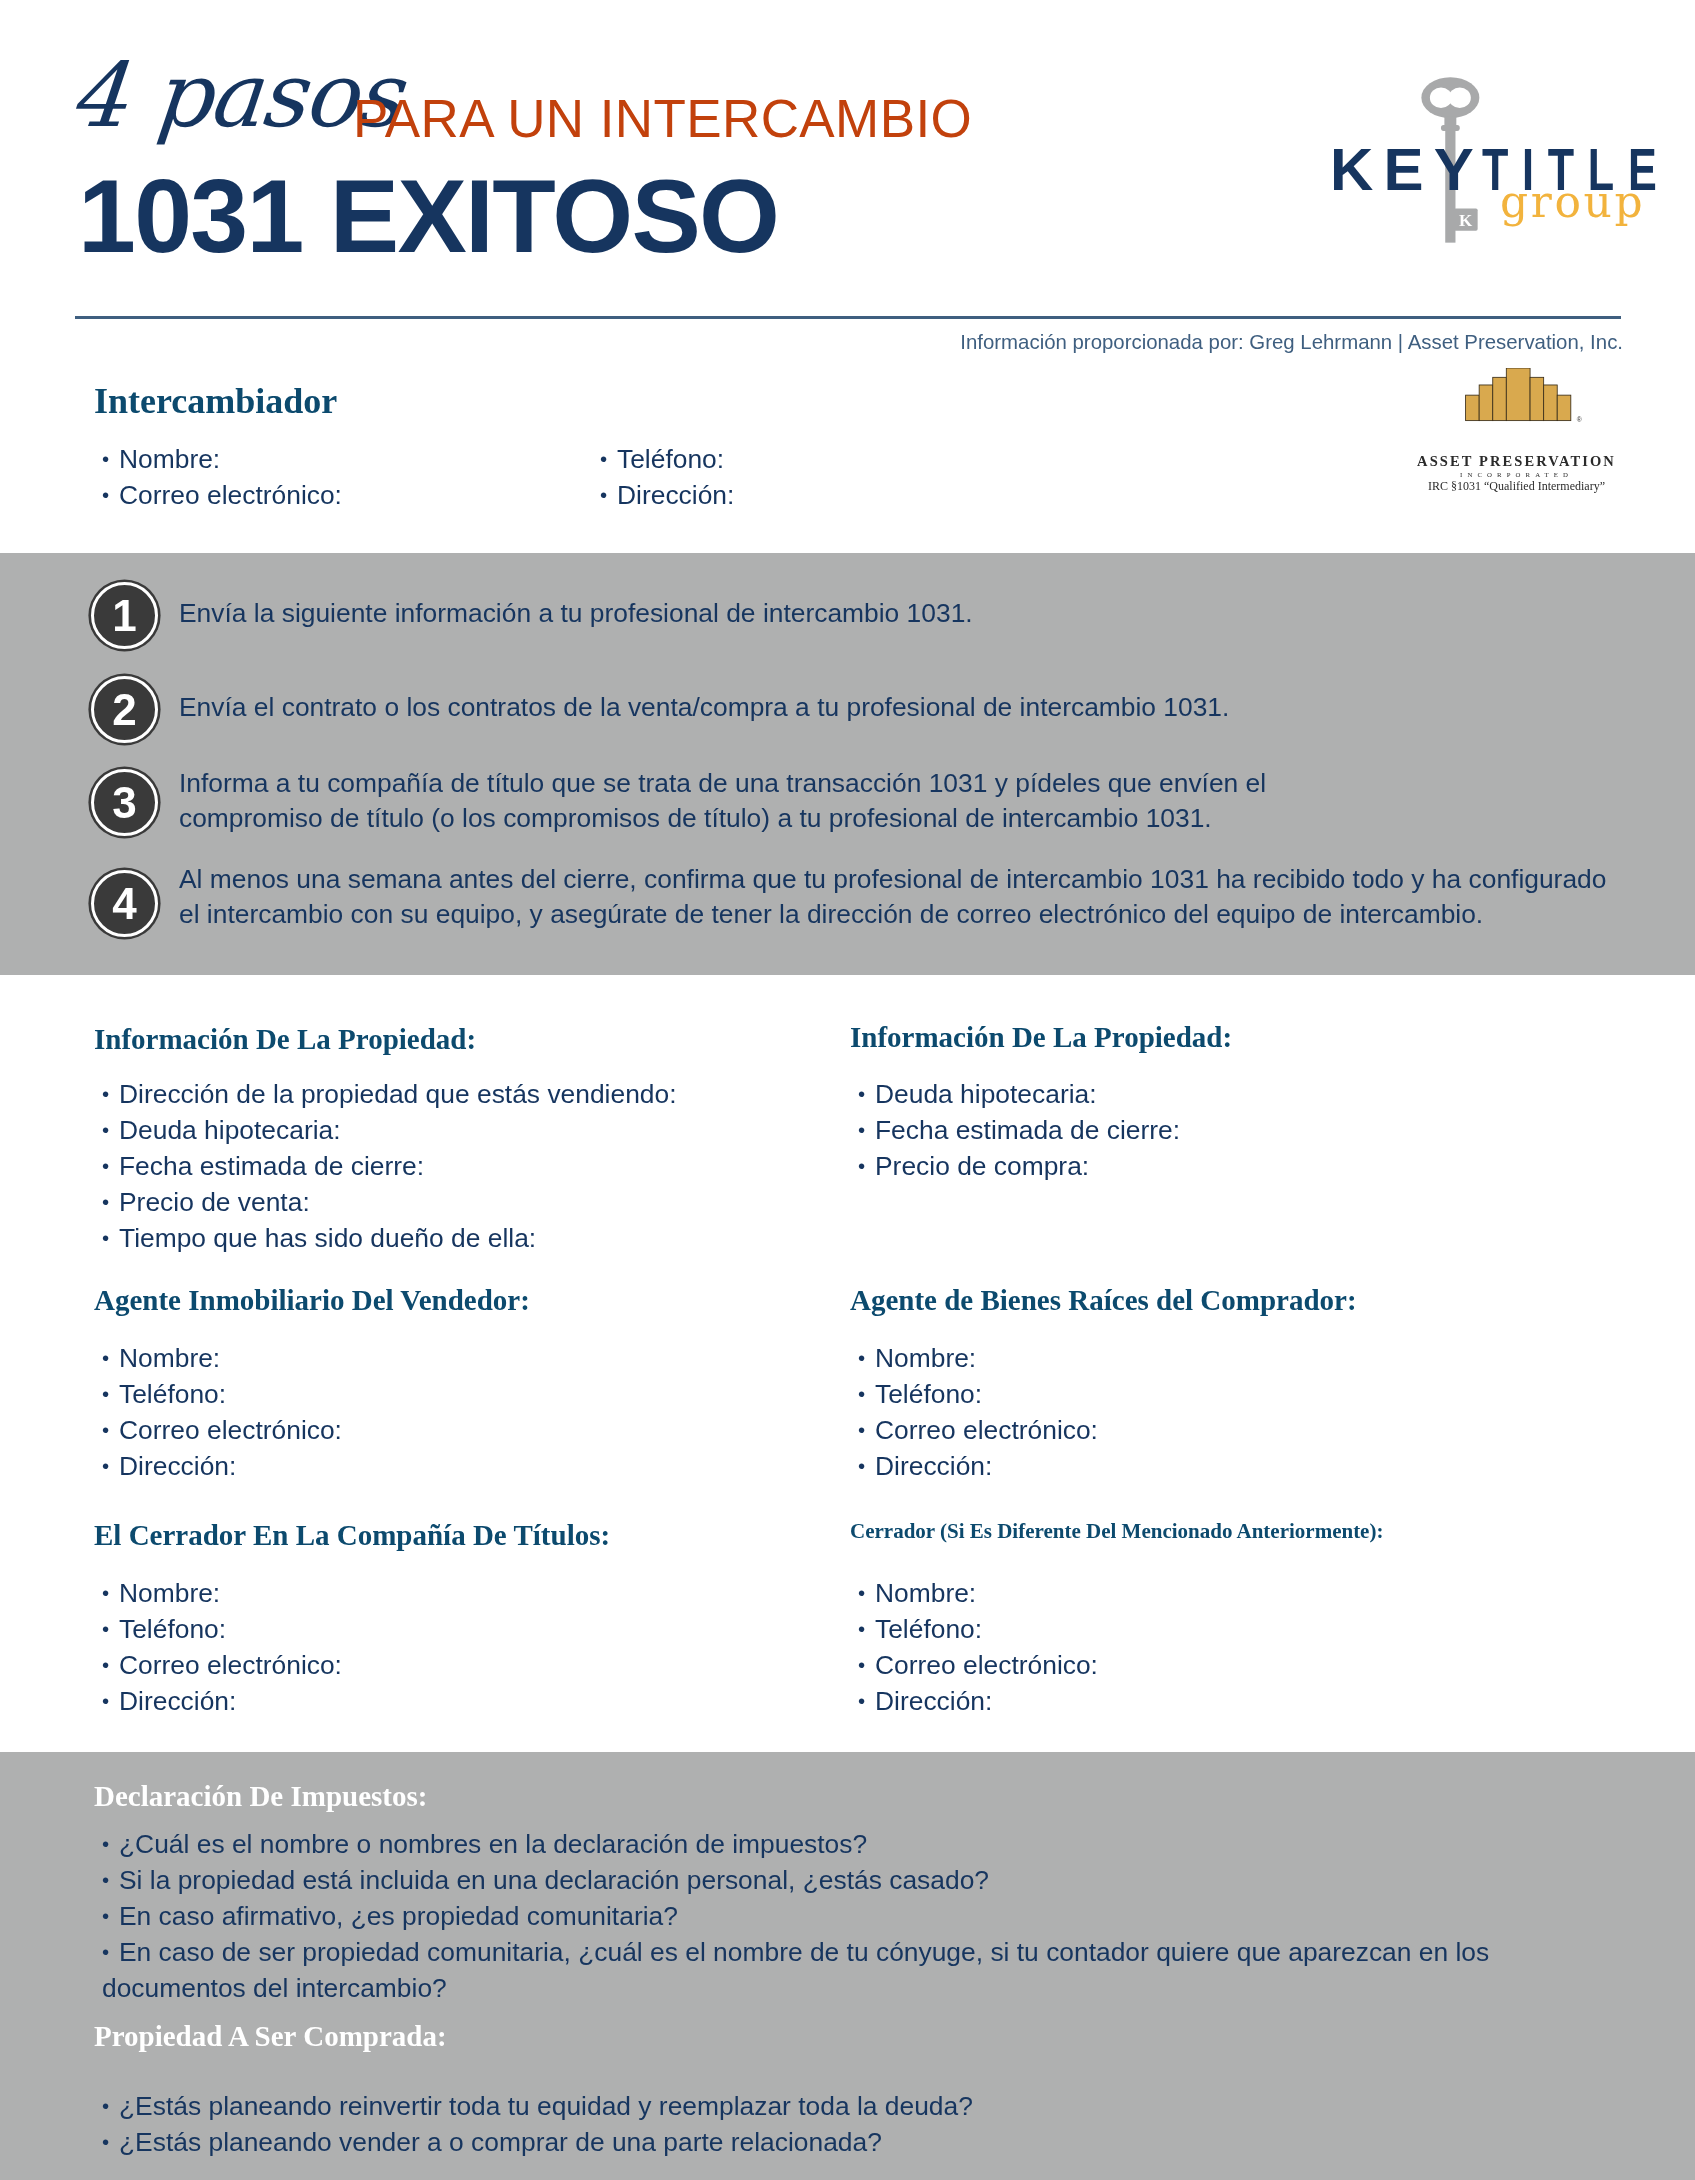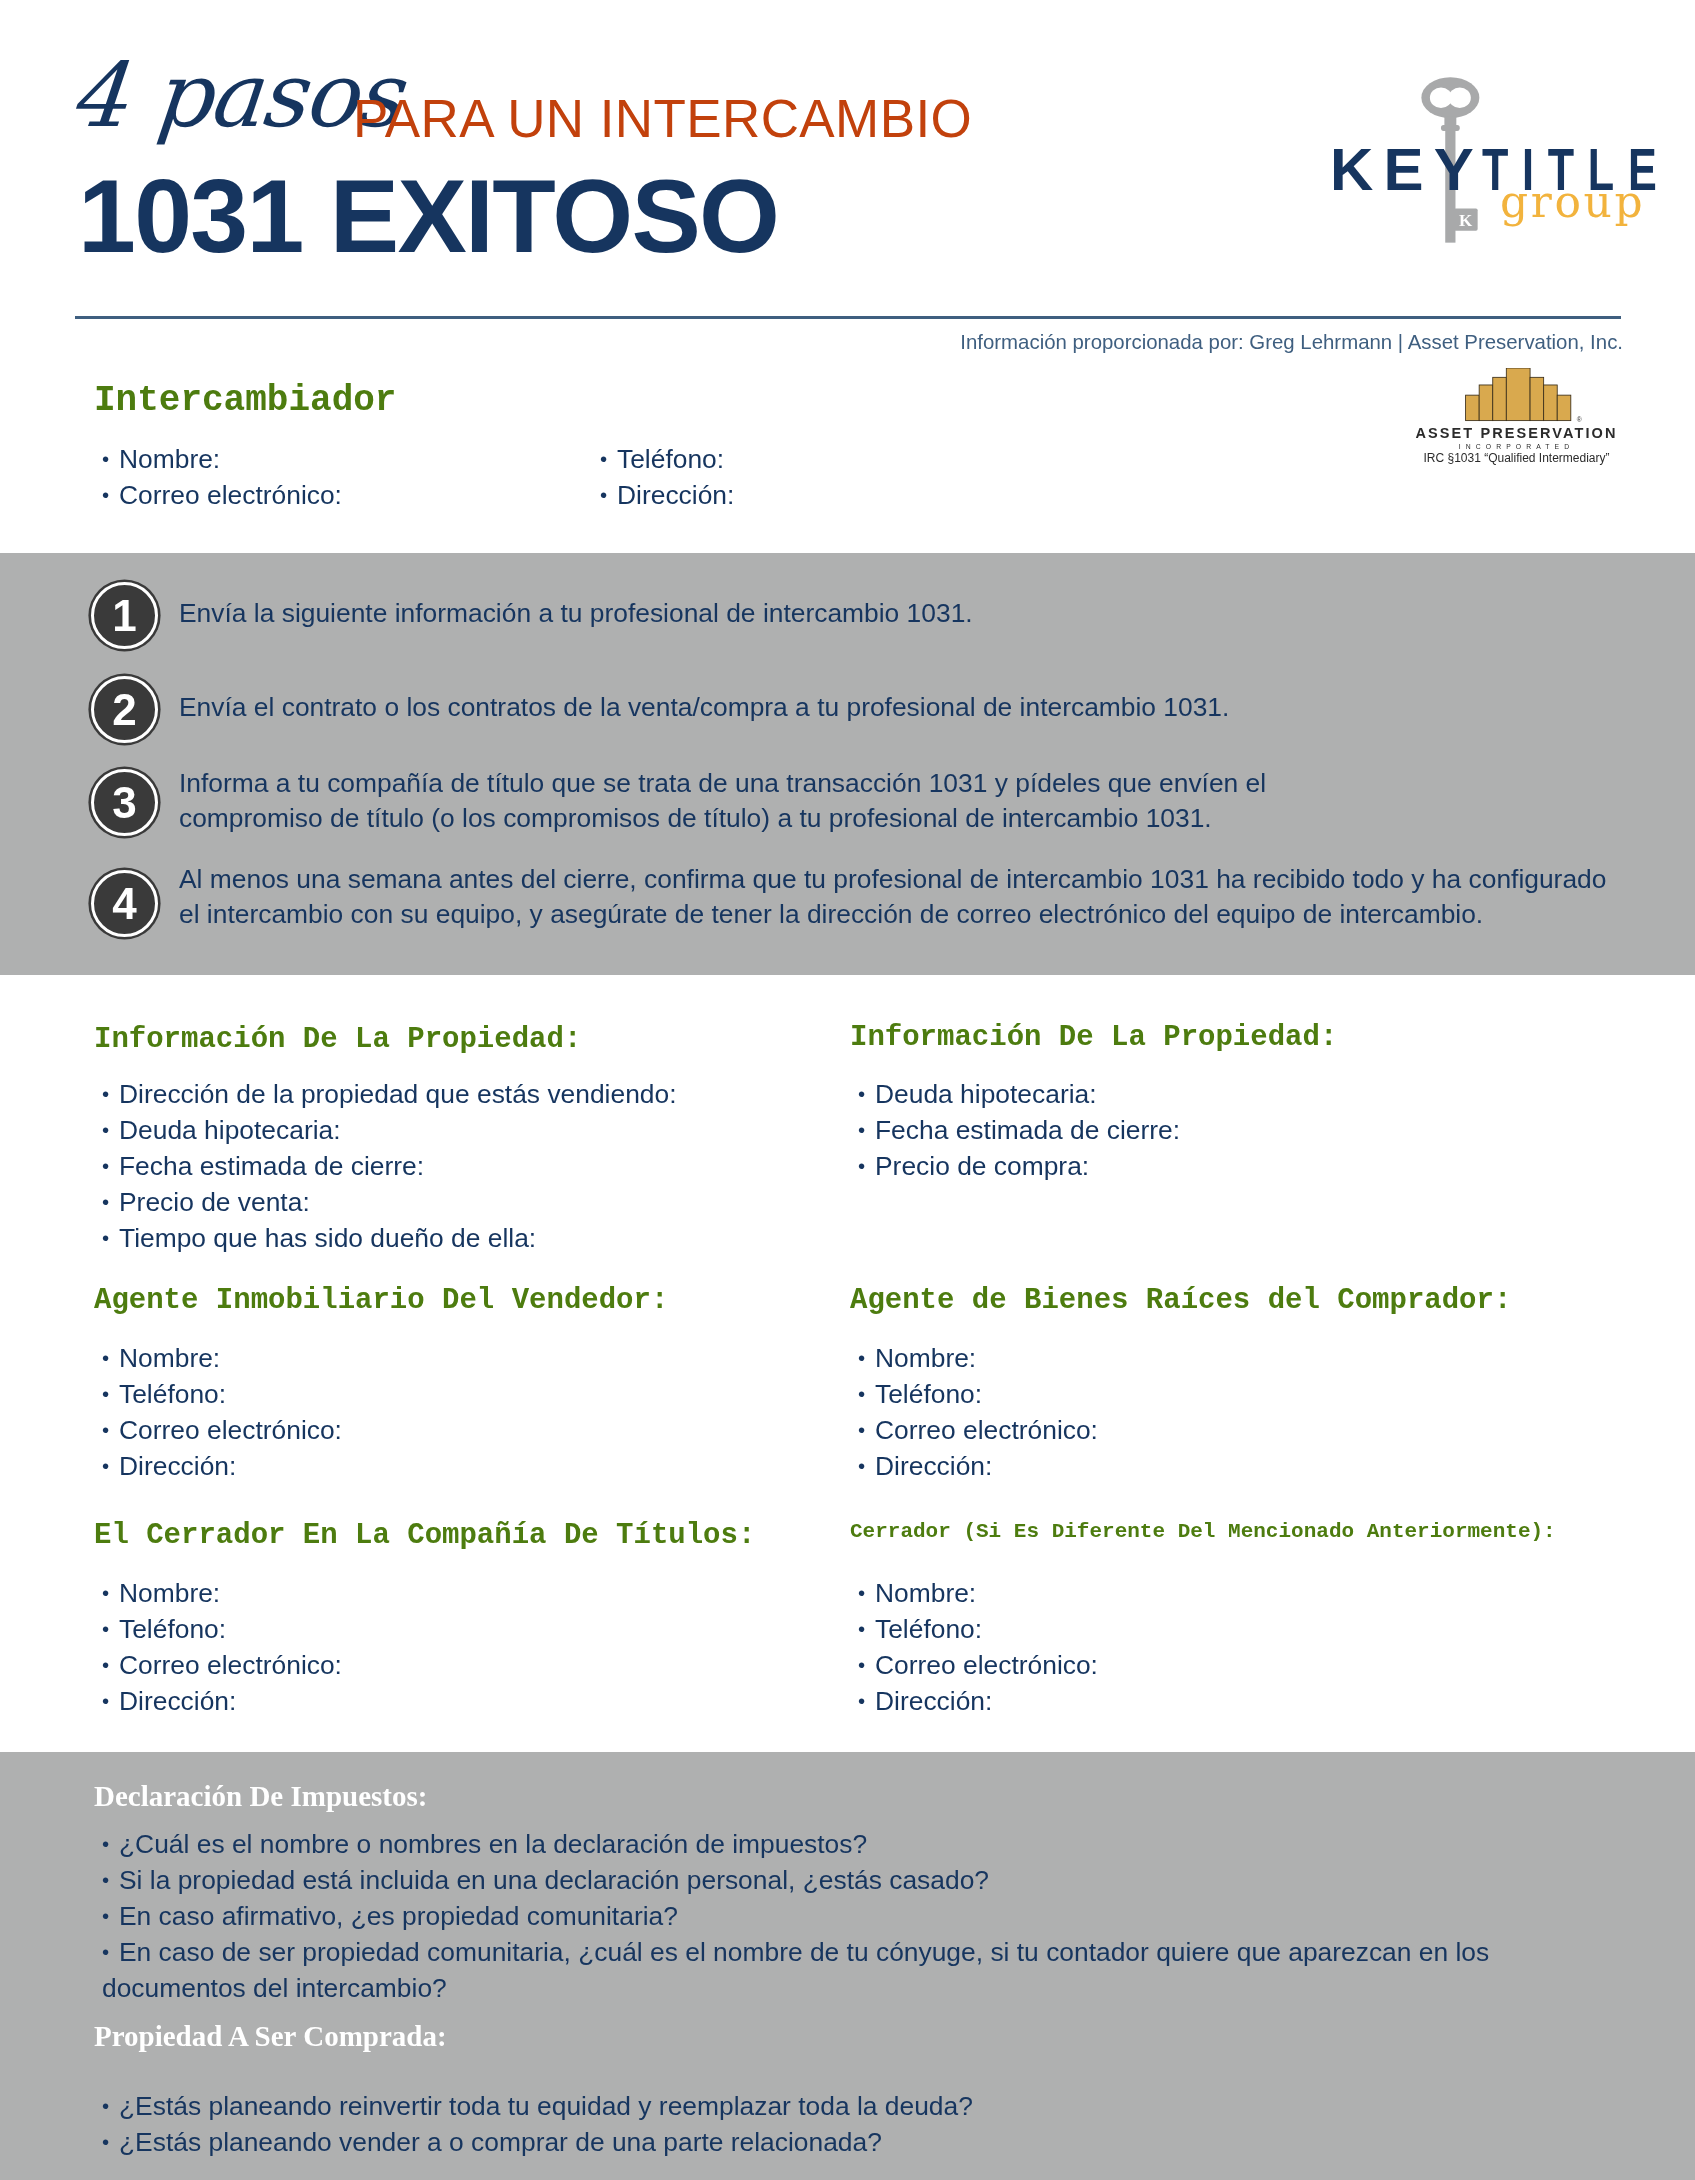--- a/index.html
+++ b/index.html
@@ -15,24 +15,24 @@
   #credit { right:73px; top:331px; font-size:20.4px; color:#3f5f80; }
 
   
   #kt-logo { left:1325px; top:72px; width:307px; height:175px; }
   .kt-word { position:absolute; top:68px; font-size:60px; line-height:60px; font-weight:bold; color:#16355f; letter-spacing:10.2px; }
   .kt-word.title { font-weight:bold; transform:scaleX(0.72); transform-origin:left; letter-spacing:19px; }
   .kt-group { position:absolute; left:175px; top:104px; font-family:"DejaVu Serif", serif; font-size:44px; color:#f2b33d; letter-spacing:2.6px; }
 
   
   #ap-logo { left:1410px; top:368px; width:213px; height:102px; }
-  .ap-name { position:absolute; left:0; width:213px; text-align:center; font-family:Liberation Sans, sans-serif; color:#2b2b2b; }
+  .ap-name { position:absolute; left:0; width:213px; text-align:center; font-family:Liberation Serif, serif; color:#2b2b2b;margin-top:28px; }
 
   
-  .section-title { position:absolute; font-family:Liberation Mono, monospace; font-weight:bold; color:#4d7c0f; font-size:32px; line-height:1; }
+  .section-title { position:absolute; font-family:Liberation Serif, serif; font-weight:bold; color:#0c4a6e; font-size:32px; line-height:1; }
   .bullets { position:absolute; list-style:none; margin:8px; padding:0; font-size:26.4px; line-height:36px; color:#16355f; }
   .bullets li { position:relative; padding-left:17px; }
   .bullets li::before { content:"•"; position:absolute; left:0; top:0; font-size:20.4px; }
 
   
   .band { position:absolute; left:0; width:1696px; background:#afb0b0; }
   #steps-band { top:553px; height:422px; }
   #tax-band { top:1752px; height:428px; }
 
   .step { position:absolute; left:91px; display:flex; align-items:center; }

